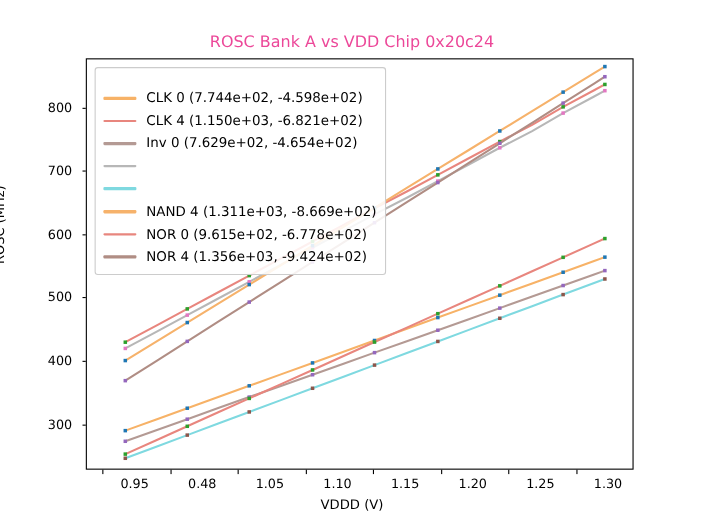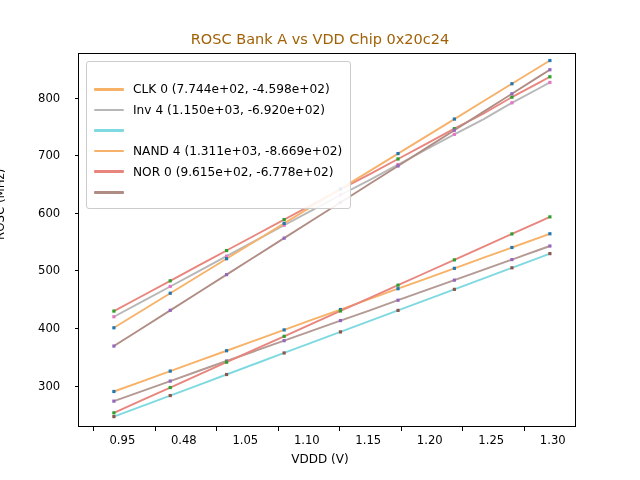--- a/index.html
+++ b/index.html
@@ -6,29 +6,29 @@
   body{
     width:640px;height:480px;
     background:#ffffff;
     font-family:"DejaVu Sans", sans-serif;
     overflow:hidden;
     position:relative;
   }
   #figure{position:absolute;left:0;top:0;width:640px;height:480px;}
   #chart-title{
     position:absolute;left:0;top:31px;width:640px;
-    text-align:center;font-size:14.5px;color:#a16207;
+    text-align:center;font-size:14.5px;color:#ec4899;
   }
   #plot-frame{
     position:absolute;left:78px;top:53px;width:498px;height:374px;
     border:1.1px solid #000;box-sizing:border-box;background:transparent;
   }
   #plot-svg{position:absolute;left:0;top:0;width:100%;height:100%;display:block;}
   .tick-label{position:absolute;font-size:11.6px;color:#000;white-space:nowrap;}
-  .ytick{text-align:left;transform:translateY(-50%);}
+  .ytick{text-align:center;transform:translateY(-50%);}
   .xtick{text-align:center;transform:translateX(-50%);margin-left:29px;}
   .tickmark{position:absolute;background:#000;}
   #ylabel{
     position:absolute;font-size:11.8px;color:#000;
     left:-7px;top:240px;
     transform-origin:0 0;transform:rotate(-90deg);
     white-space:nowrap;
   }
   #xlabel{
     position:absolute;left:0;top:452px;width:640px;
@@ -169,32 +169,40 @@
         <rect x="471.19259259259263" y="14.223076923076883" width="3.2" height="3.2" fill="#9467bd"></rect>
       </svg>
   </div>
 
   <div id="legend">
       <div class="legend-row">
         <span class="legend-swatch" style="background: rgb(247, 178, 103);"></span>
         <span class="legend-text">CLK 0 (7.744e+02, -4.598e+02)</span>
       </div>
       <div class="legend-row">
+        <span class="legend-swatch" style="background: rgb(232, 134, 126);"></span>
+        <span class="legend-text">CLK 4 (1.150e+03, -6.821e+02)</span>
+      </div>
+      <div class="legend-row">
+        <span class="legend-swatch" style="background: rgb(180, 154, 148);"></span>
+        <span class="legend-text">Inv 0 (7.629e+02, -4.654e+02)</span>
+      </div>
+      <div class="legend-row">
         <span class="legend-swatch" style="background: rgb(183, 183, 183);"></span>
-        <span class="legend-text">Inv 4 (1.150e+03, -6.920e+02)</span>
       </div>
       <div class="legend-row">
         <span class="legend-swatch" style="background: rgb(127, 217, 224);"></span>
       </div>
       <div class="legend-row">
         <span class="legend-swatch" style="background: rgb(246, 178, 107);"></span>
         <span class="legend-text">NAND 4 (1.311e+03, -8.669e+02)</span>
       </div>
       <div class="legend-row">
         <span class="legend-swatch" style="background: rgb(232, 134, 126);"></span>
         <span class="legend-text">NOR 0 (9.615e+02, -6.778e+02)</span>
       </div>
       <div class="legend-row">
         <span class="legend-swatch" style="background: rgb(176, 141, 132);"></span>
+        <span class="legend-text">NOR 4 (1.356e+03, -9.424e+02)</span>
       </div>
     </div>
 
 </div>
 
 </body></html>

